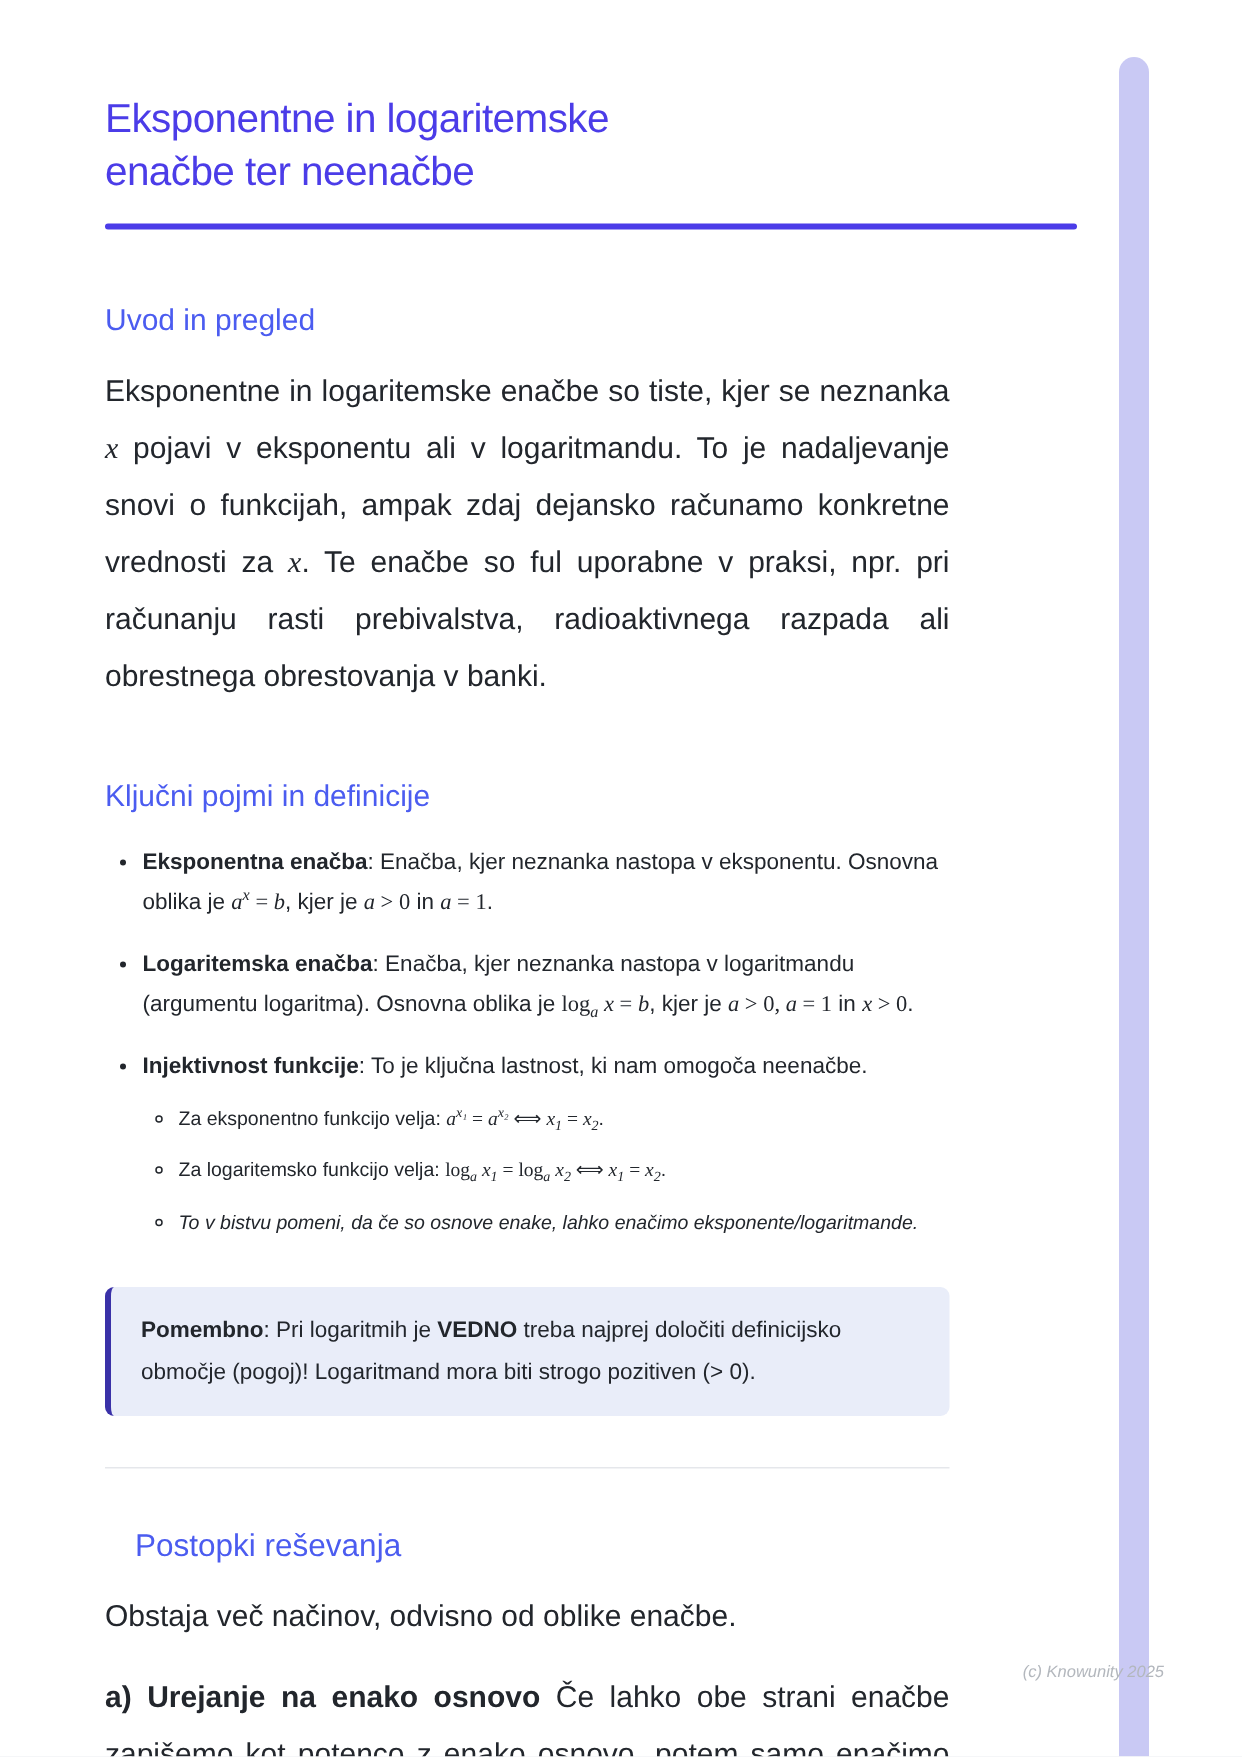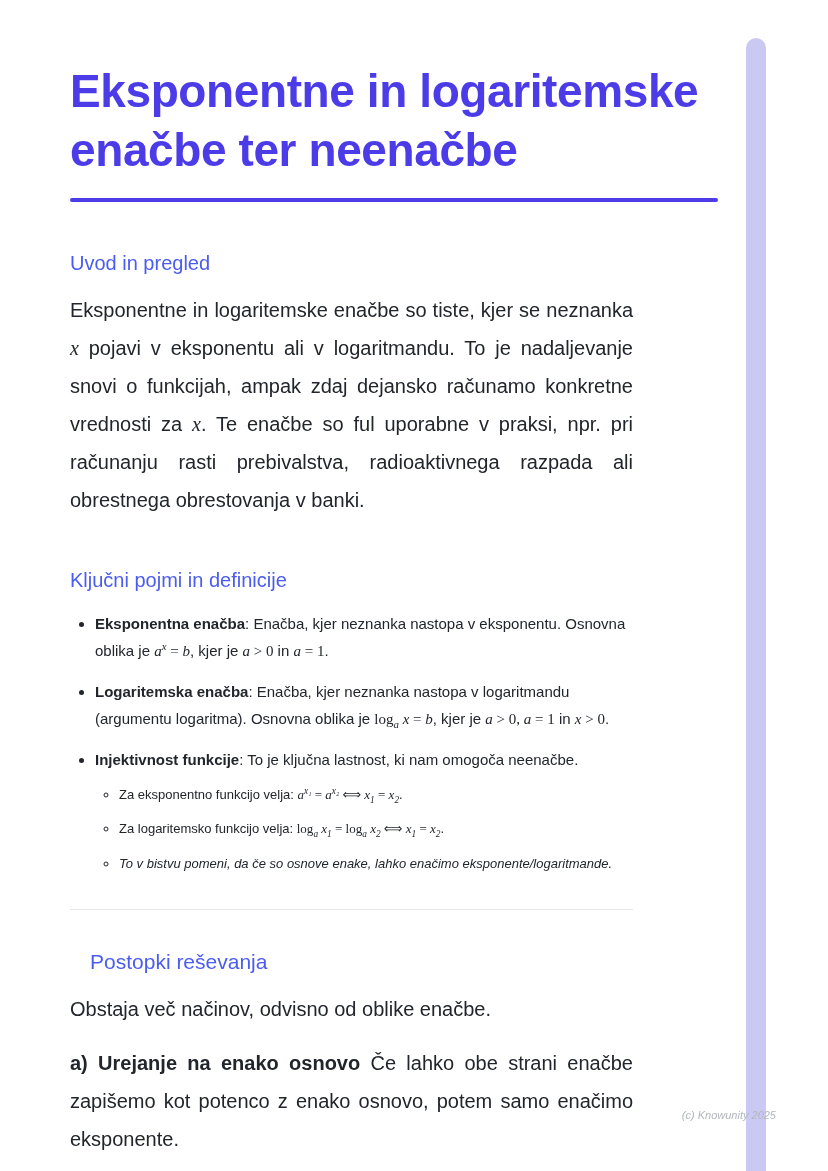--- a/index.html
+++ b/index.html
@@ -9,21 +9,21 @@
     font-family:"Liberation Sans", sans-serif;
     color:var(--text-color,#22262c);
   }
   .scroll-strip{
     position:absolute;top:38px;right:62px;bottom:0;width:20px;
     background:var(--strip-color,#c9c9f4);
     border-radius:10px 10px 0 0;z-index:1;
   }
   .content{position:absolute;left:70px;top:62px;width:648px;z-index:2;}
   h1.page-title{
-    margin:0;font-size:46px;line-height:1.28;font-weight:700;
+    margin:0;font-size:27px;line-height:1.28;font-weight:400;
     letter-spacing:-0.4px;color:var(--title-color,#4b3ce8);
   }
   .title-rule{height:4px;background:var(--title-color,#4b3ce8);margin-top:18px;border-radius:2px;}
   h2.section-heading{
     margin:50px 0 0;font-size:20px;font-weight:400;
     color:var(--heading-color,#4b5cf0);
   }
   h2.section-heading.big{font-size:21px;margin-top:40px;margin-left:20px;}
   h3.subsection-heading{
     margin:36px 0 0;font-size:17px;font-weight:700;
@@ -98,20 +98,23 @@
           <li>
             <span><span>Za logaritemsko funkcijo velja: </span><span class="seg-mo">log</span><sub class="seg-m">a</sub><span class="seg-m"> x</span><sub class="seg-m">1</sub><span class="seg-mo"> = </span><span class="seg-mo">log</span><sub class="seg-m">a</sub><span class="seg-m"> x</span><sub class="seg-m">2</sub><span class="seg-mo">  ⟺  </span><span class="seg-m">x</span><sub class="seg-m">1</sub><span class="seg-mo"> = </span><span class="seg-m">x</span><sub class="seg-m">2</sub><span>.</span></span>
           </li>
           <li>
             <span><span class="seg-i">To v bistvu pomeni, da če so osnove enake, lahko enačimo eksponente/logaritmande.</span></span>
           </li>
         </ul>
       </li>
     </ul>
 
+    <div class="callout">
+      <p><span class="seg-b">Pomembno</span><span>: Pri logaritmih je </span><span class="seg-b">VEDNO</span><span> treba najprej določiti definicijsko območje (pogoj)! Logaritmand mora biti strogo pozitiven (&gt; 0).</span></p>
+    </div>
 
     <hr class="divider">
 
     <h2 class="section-heading big">Postopki reševanja</h2>
 
 
     <p class="prose"><span>Obstaja več načinov, odvisno od oblike enačbe.</span></p>
 
     <p class="prose"><span class="seg-b">a) Urejanje na enako osnovo</span><span> Če lahko obe strani enačbe zapišemo kot potenco z enako osnovo, potem samo enačimo eksponente.</span></p>
 

